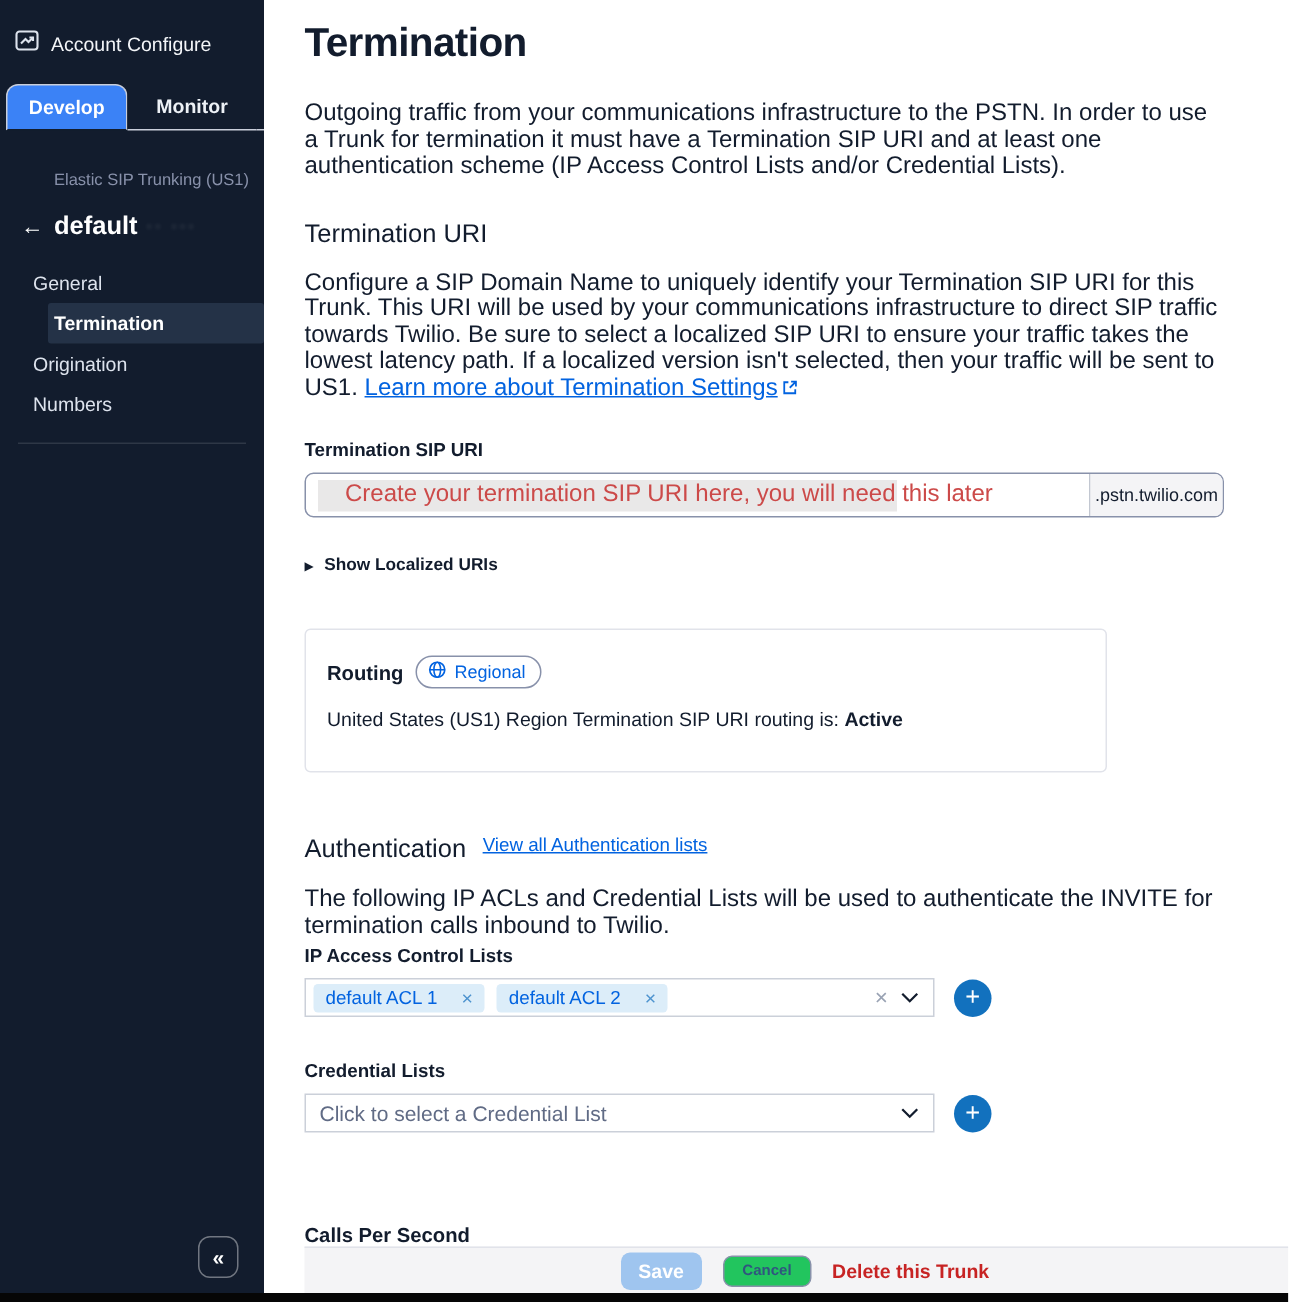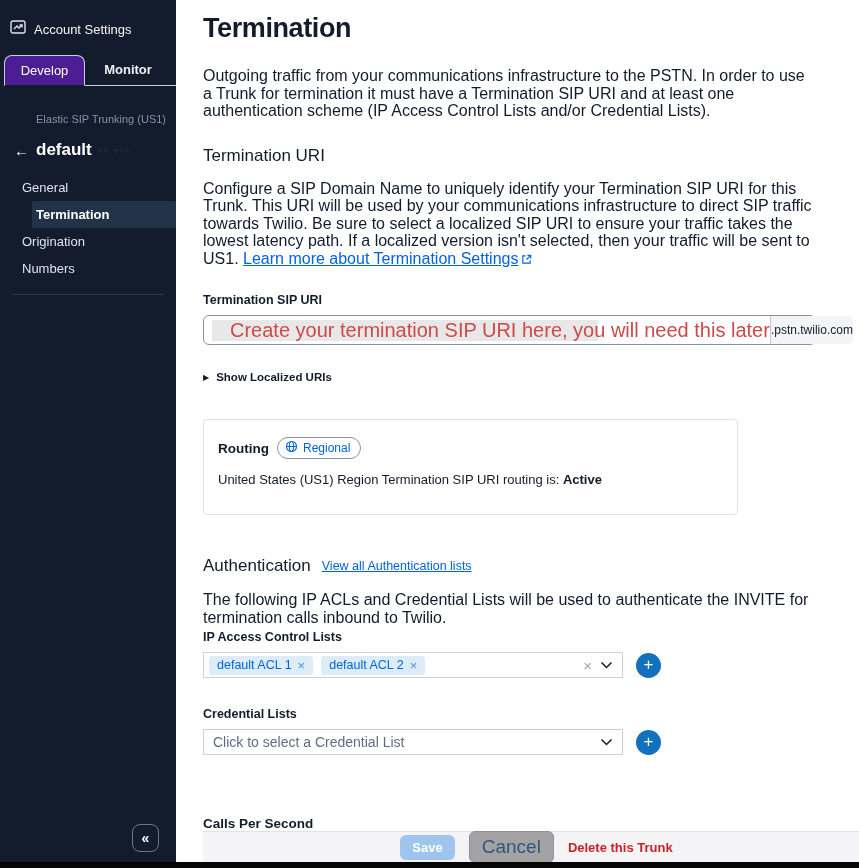--- a/index.html
+++ b/index.html
@@ -7,22 +7,22 @@
   body { font-family:"Liberation Sans", sans-serif; background:#fff; overflow:hidden; }
   .page { position:relative; width:859px; height:868px; background:#fff; overflow:hidden; }
 
   
   .sidebar { position:absolute; left:0; top:0; width:176px; height:862px; background:#121C2D; color:#fff; }
   .acct-row { display:flex; align-items:center; gap:8px; padding:20px 0 0 10px; }
   .acct-row .label { font-size:13px; color:#F4F6F9; }
   .tabs { display:flex; align-items:flex-end; height:33px; margin-top:15px; padding-left:4px; }
   .tab { height:31px; line-height:30px; text-align:center; font-size:13px; color:#EDF1F6; font-weight:600;
          border-bottom:1px solid #C9CEDA; cursor:pointer; }
-  .tab.active { flex:0 0 81px; background:#4c1d95; border:1px solid #C9CEDA; border-bottom:1px solid #121C2D;
-                border-radius:8px 8px 0 0; font-weight:400; color:#fff; }
+  .tab.active { flex:0 0 81px; background:#3b82f6; border:1px solid #C9CEDA; border-bottom:1px solid #121C2D;
+                border-radius:8px 8px 0 0; font-weight:700; color:#fff; }
   .tab.inactive { flex:1; }
   .tabs::after { content:""; flex:0 0 5px; height:31px; border-bottom:1px solid #C9CEDA; }
   .product-label { margin:27px 0 0 36px; font-size:11px; color:#8891AA; }
   .trunk-row { display:flex; align-items:center; margin:15px 0 0 14px; }
   .back-arrow { font-size:15px; color:#fff; width:22px; cursor:pointer; }
   .trunk-name { font-size:17px; font-weight:700; color:#fff; }
   .trunk-redacted { font-size:11px; color:rgba(255,255,255,0.45); filter:blur(1.5px); margin-left:6px; letter-spacing:2px; }
   .nav { margin-top:14px; }
   .nav-item { height:27px; line-height:27px; padding-left:22px; font-size:13px; color:#DDE3ED; cursor:pointer; }
   .nav-item.selected { margin-left:32px; padding-left:4px; background:#243247; border-radius:2px; font-weight:700; color:#fff; }
@@ -38,77 +38,77 @@
   .intro { margin-top:23px; }
   .h2 { font-size:17px; font-weight:400; color:#121C2D; }
   .sec-turi { margin-top:26px; }
   .turi-desc { margin-top:14px; }
   a.blue-link { color:#0263E0; text-decoration:underline; cursor:pointer; }
   .ext-icon { display:inline-block; vertical-align:-1px; margin-left:3px; }
   .field-label { margin-top:25px; font-size:12.5px; font-weight:700; color:#121C2D; }
   .sip-input { margin-top:8px; height:30px; width:613px; border:1px solid #8891AA; border-radius:6px;
                display:flex; align-items:stretch; position:relative; background:#fff; }
   .sip-hl { position:absolute; left:8px; top:4px; width:386px; height:21px; background:#E9E8E8; }
-  .sip-annot { position:relative; padding-left:26px; font-size:20px; color:#CC4A49; line-height:28px; white-space:nowrap; }
+  .sip-annot { position:relative; padding-left:26px; font-size:16px; color:#CC4A49; line-height:28px; white-space:nowrap; }
   .sip-suffix { margin-left:auto; width:89px; background:#F4F4F6; border-left:1px solid #C2C7D1; border-radius:0 5px 5px 0;
                 display:flex; align-items:center; justify-content:center; font-size:12px; color:#121C2D; }
   .show-localized { margin-top:26px; display:flex; align-items:center; gap:7px; cursor:pointer; }
   .disclosure { font-size:8px; color:#121C2D; }
   .show-localized .label { font-size:11.5px; font-weight:700; color:#121C2D; }
 
   .routing-card { margin-top:36px; width:535px; border:1px solid #E1E3EA; border-radius:4px; padding:17px 14px 27px; }
   .routing-head { display:flex; align-items:center; gap:8px; }
   .routing-title { font-size:13.5px; font-weight:700; color:#121C2D; }
   .badge { display:inline-flex; align-items:center; gap:5px; border:1px solid #8891AA; border-radius:999px;
            padding:2px 10px 2px 7px; font-size:12px; color:#0263E0; }
   .routing-status { margin-top:13px; font-size:13px; color:#121C2D; }
   .routing-status b { font-weight:700; }
 
-  .auth-head { margin-top:41px; display:flex; align-items:center; gap:11px; }
+  .auth-head { margin-top:41px; display:flex; align-items:flex-start; gap:11px; }
   .auth-view-link { font-size:12.5px; }
   .auth-desc { margin-top:15px; }
   .msel-row { margin-top:8px; display:flex; align-items:center; gap:13px; }
   .msel { width:420px; height:26px; border:1px solid #CBD0D9; background:#fff; display:flex; align-items:center; padding:0 9px 0 5px; }
-  .chip { display:inline-flex; align-items:center; gap:6px; background:#DCEDF9; color:#0263E0; font-size:12.5px;
+  .chip { display:inline-flex; align-items:center; gap:16px; background:#DCEDF9; color:#0263E0; font-size:12.5px;
           padding:2px 8px; border-radius:3px; margin-right:8px; white-space:nowrap; }
   .chip .x { color:#4D93CF; font-size:13px; cursor:pointer; }
   .msel .spacer { flex:1; }
   .clear-x { color:#9AA3B4; font-size:15px; margin-right:8px; cursor:pointer; }
   .chev { display:flex; align-items:center; cursor:pointer; }
   .plus-btn { width:25px; height:25px; border-radius:50%; background:#1271BE; color:#fff; border:none; font-size:17px;
               line-height:1; display:flex; align-items:center; justify-content:center; cursor:pointer; padding-bottom:2px; }
   .placeholder { font-size:14px; color:#606B85; padding-left:4px; }
   .cred-label { margin-top:29px; }
   .cps-head { margin-top:61px; font-size:13.5px; font-weight:700; color:#121C2D; }
 
   
   .footer-bar { position:absolute; left:203px; right:0; top:831px; height:31px; background:#F4F4F6;
                 border-top:1px solid #E1E3EA; display:flex; align-items:center; gap:14px; padding-left:11px;justify-content:center; }
   .btn-save { background:#9FC5EF; color:#fff; font-weight:700; font-size:13px; border:none; border-radius:6px;
               padding:5px 12px; cursor:default; }
-  .btn-cancel { background:#a3a3a3; color:#30557F; font-weight:400; font-size:19px; border:1px solid #8891AA;
+  .btn-cancel { background:#22c55e; color:#30557F; font-weight:700; font-size:10px; border:1px solid #8891AA;
                 border-radius:6px; padding:4px 12px; cursor:pointer; }
   .delete-link { color:#C72323; font-weight:700; font-size:13px; cursor:pointer; }
   .bottom-strip { position:absolute; left:0; bottom:0; width:859px; height:6px; background:#060606; }
 </style>
 </head>
 <body>
 
 <div class="page">
 
   <div class="sidebar">
     <div class="acct-row">
       <span>
         <svg width="16" height="14" viewBox="0 0 16 14" fill="none">
           <rect x="1" y="1" width="14" height="12" rx="2" stroke="#DDE3ED" stroke-width="1.4"></rect>
           <polyline points="4,9 7,6 9,8 12,5" stroke="#DDE3ED" stroke-width="1.4" fill="none"></polyline>
           <polyline points="9.6,5 12,5 12,7.4" stroke="#DDE3ED" stroke-width="1.4" fill="none"></polyline>
         </svg>
       </span>
-      <span class="label">Account Settings</span>
+      <span class="label">Account Configure</span>
     </div>
 
     <div class="tabs">
       <div class="tab active">Develop</div>
       <div class="tab inactive">Monitor</div>
     </div>
 
     <div class="product-label">Elastic SIP Trunking (US1)</div>
 
     <div class="trunk-row">

